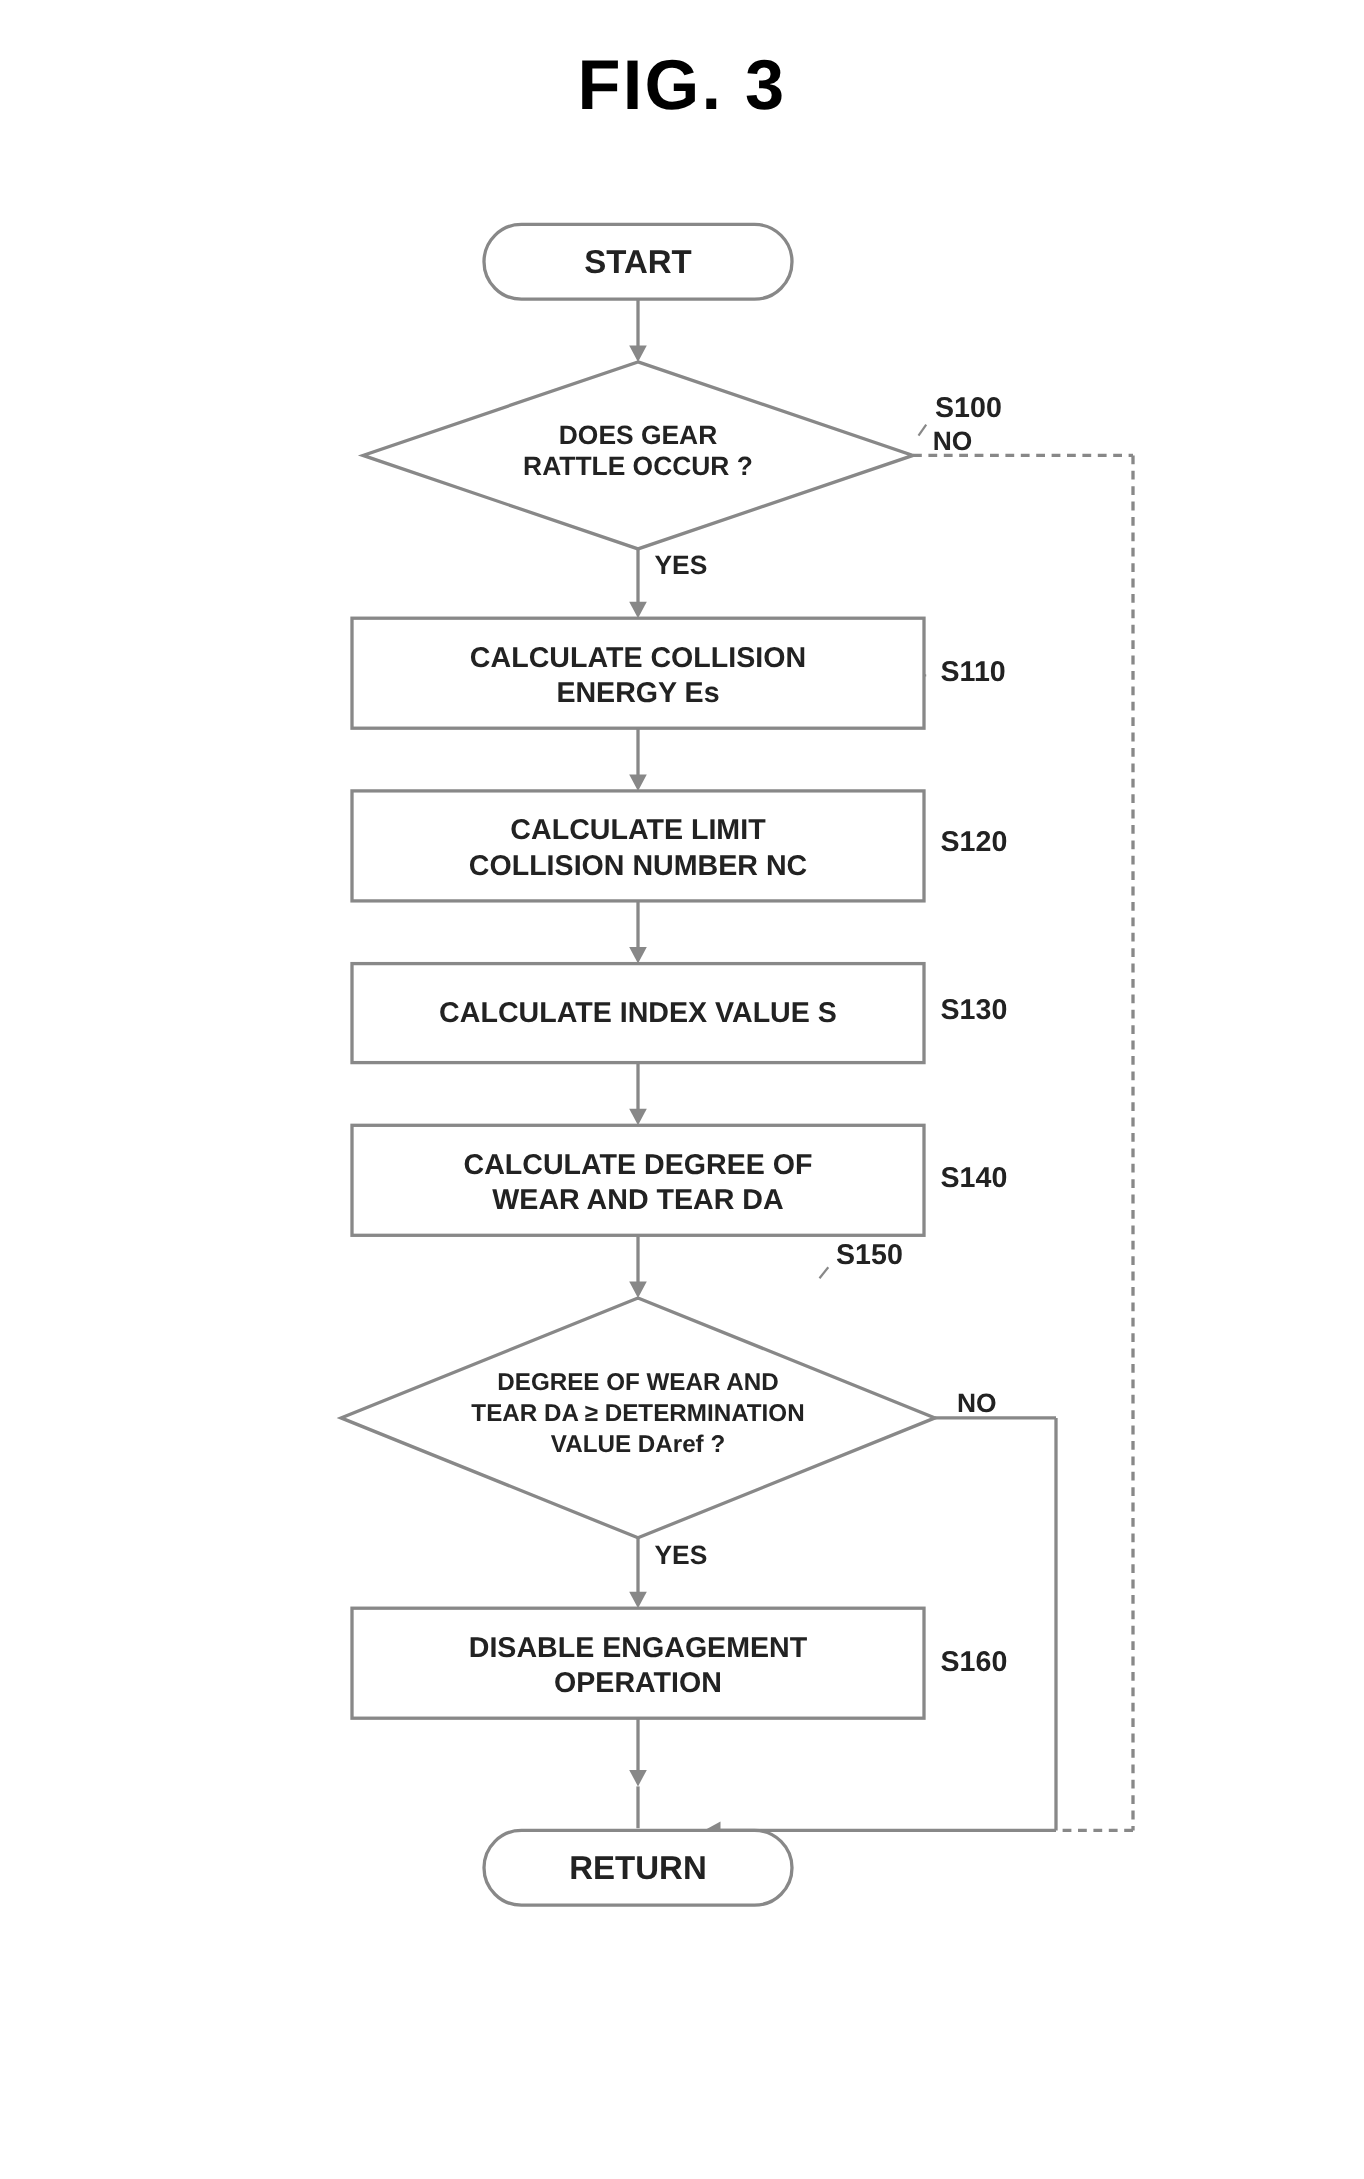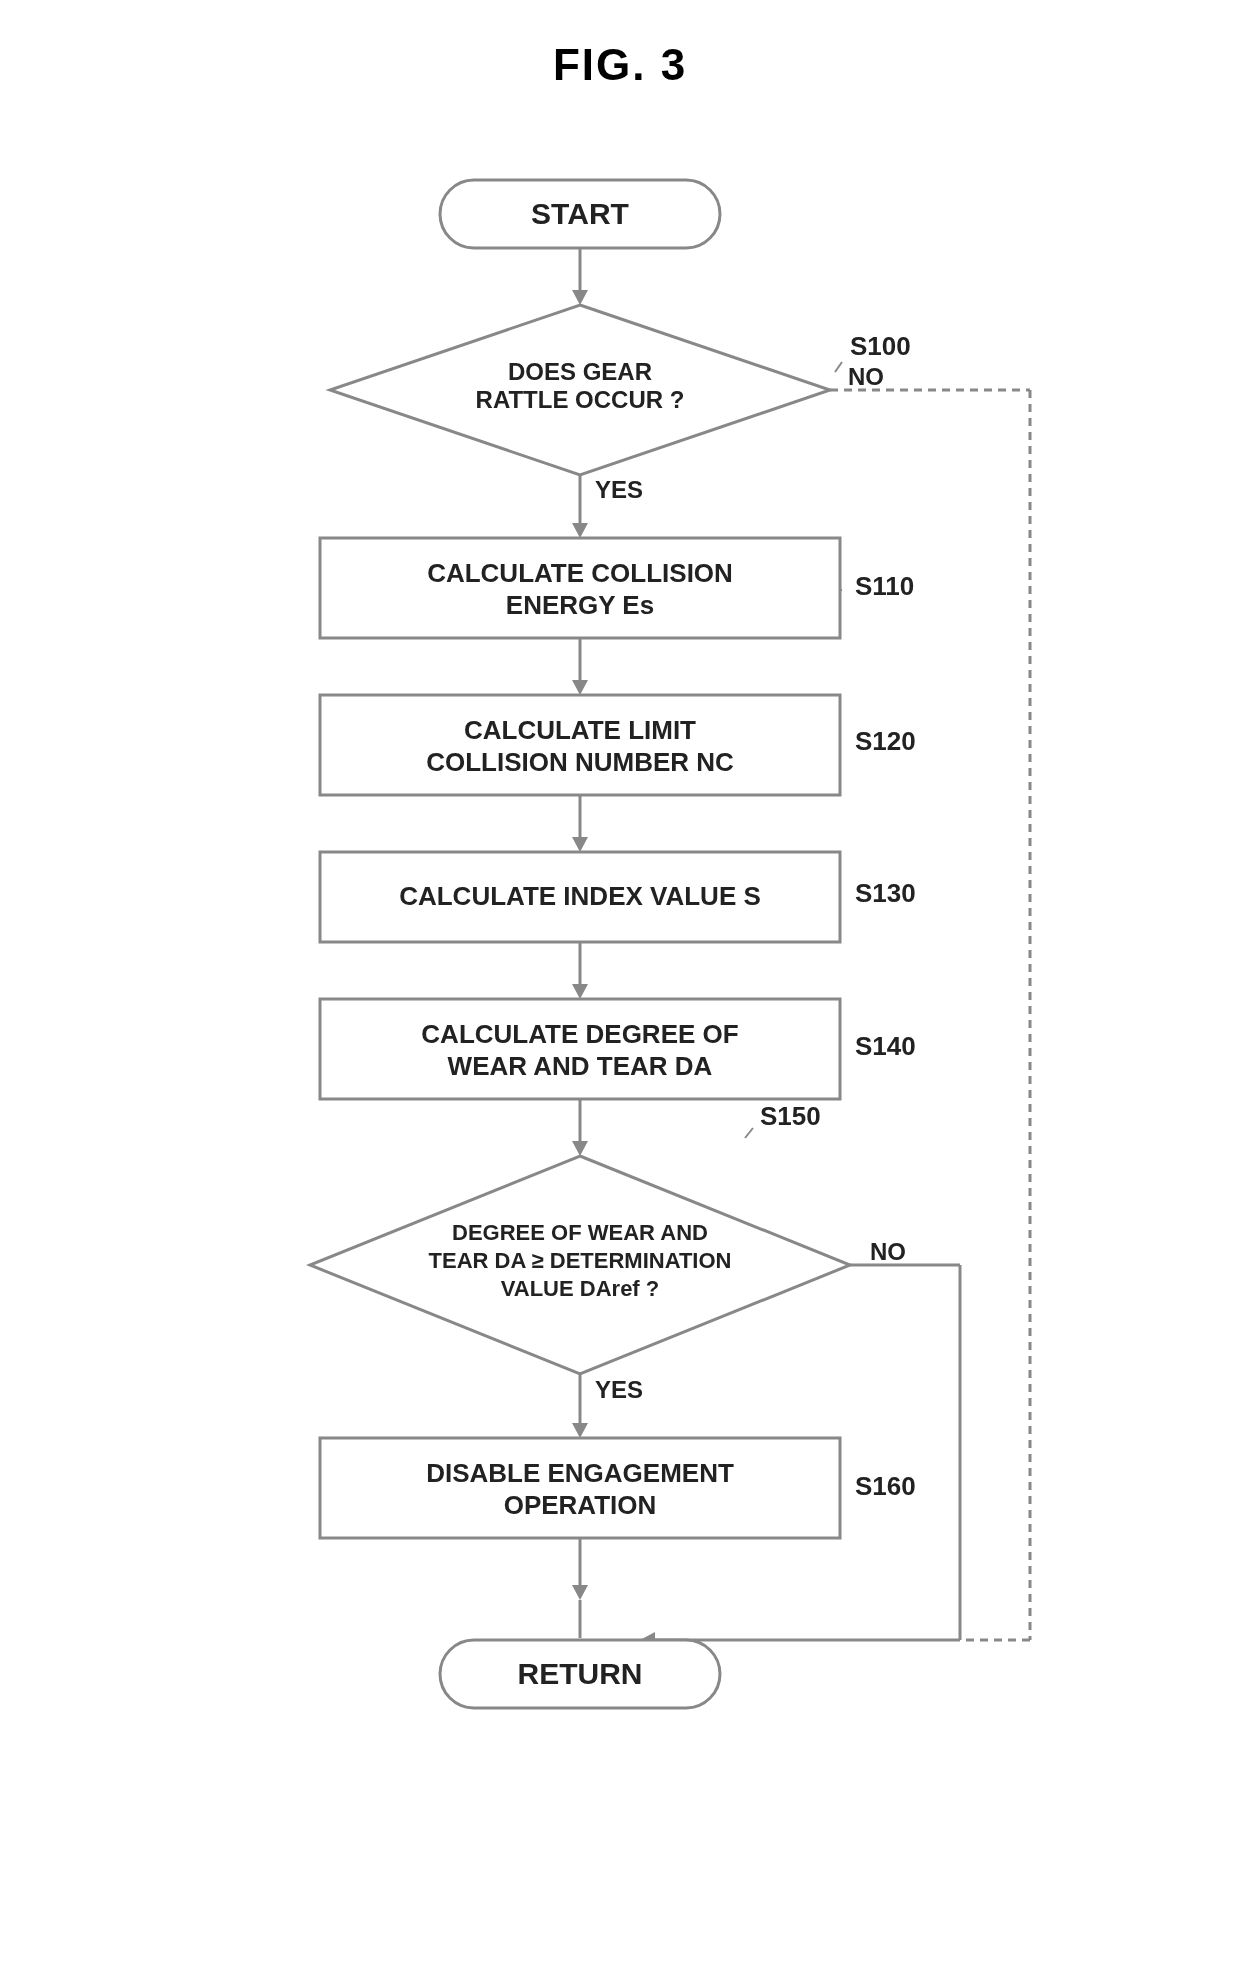--- a/index.html
+++ b/index.html
@@ -16,21 +16,21 @@
       width: 1240px;
       min-height: 1981px;
       background: #fff;
       display: flex;
       flex-direction: column;
       align-items: center;
       padding-top: 40px;
     }
 
     .fig-title {
-      font-size: 44px;
+      font-size: 64px;
       font-weight: bold;
       letter-spacing: 2px;
       margin-bottom: 60px;
       font-family: Arial, sans-serif;
     }
 
     
     .diagram-svg {
       width: 900px;
     }

